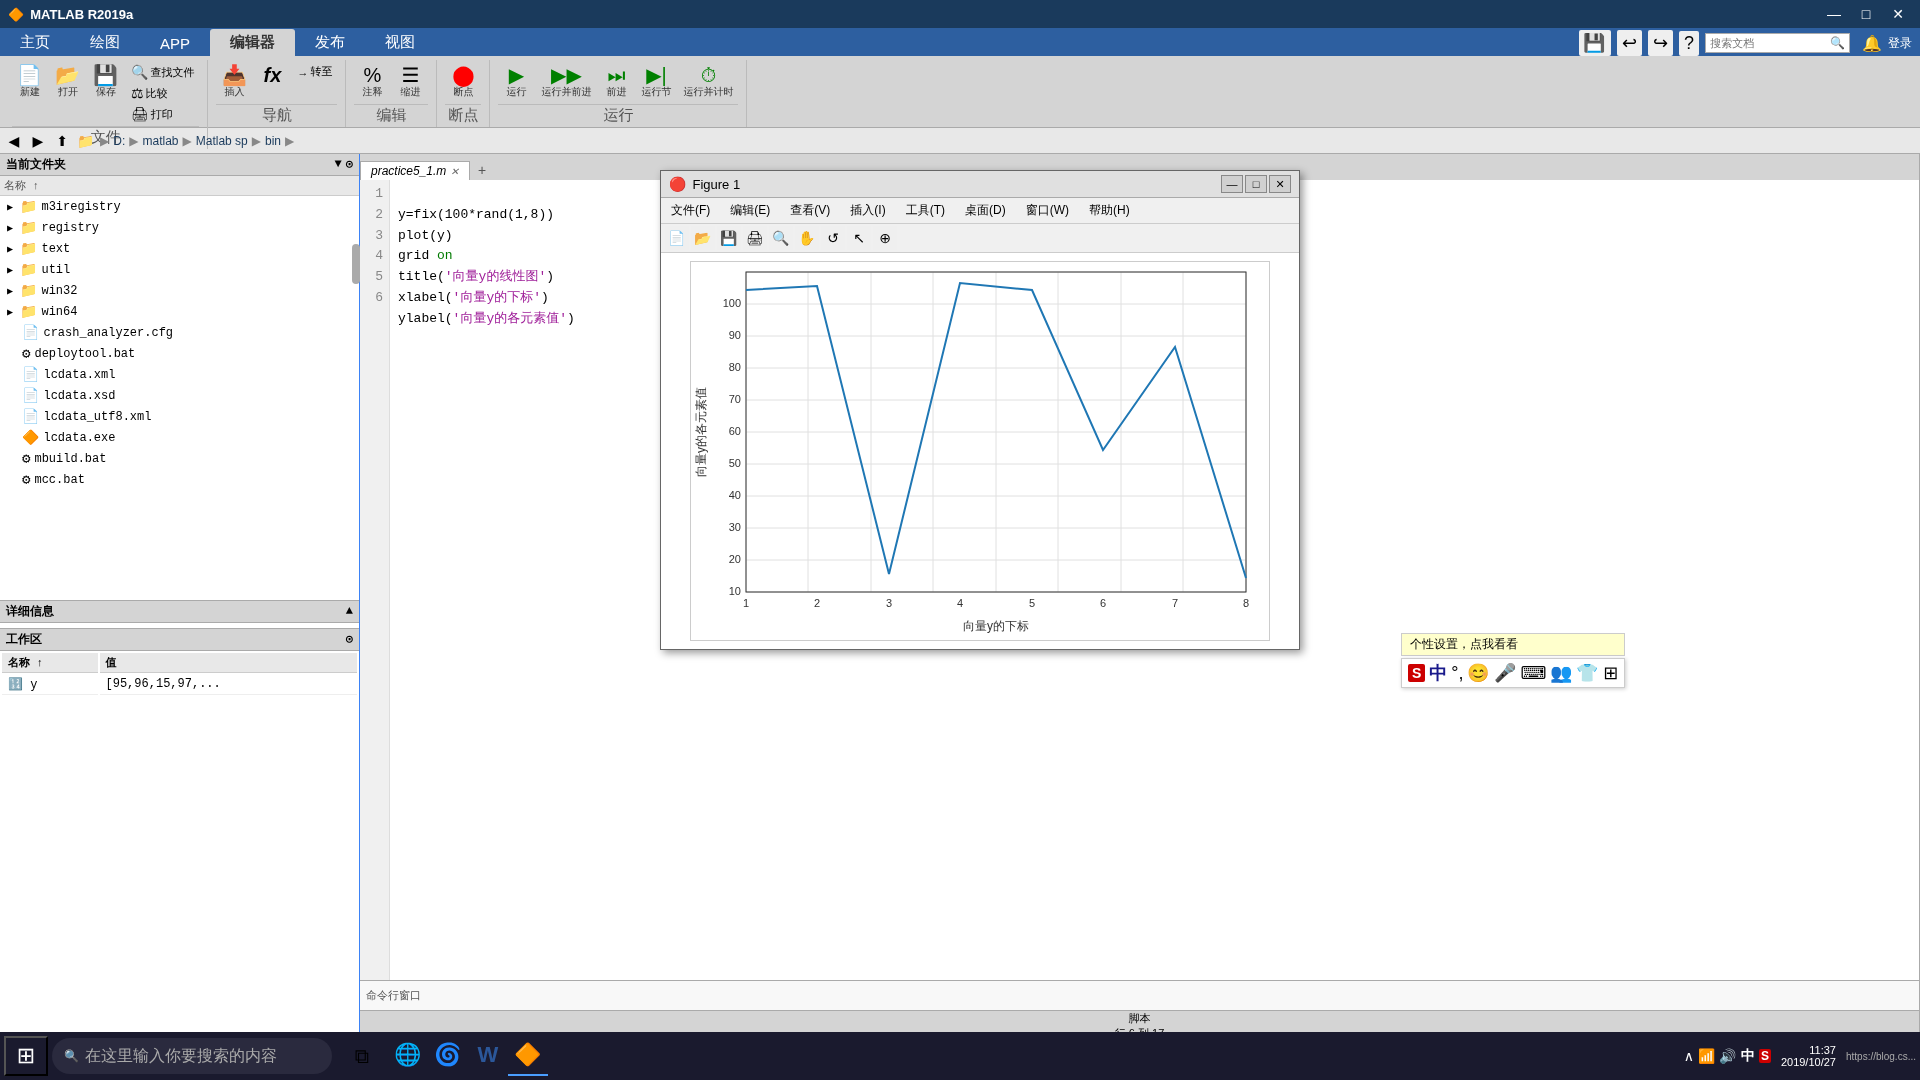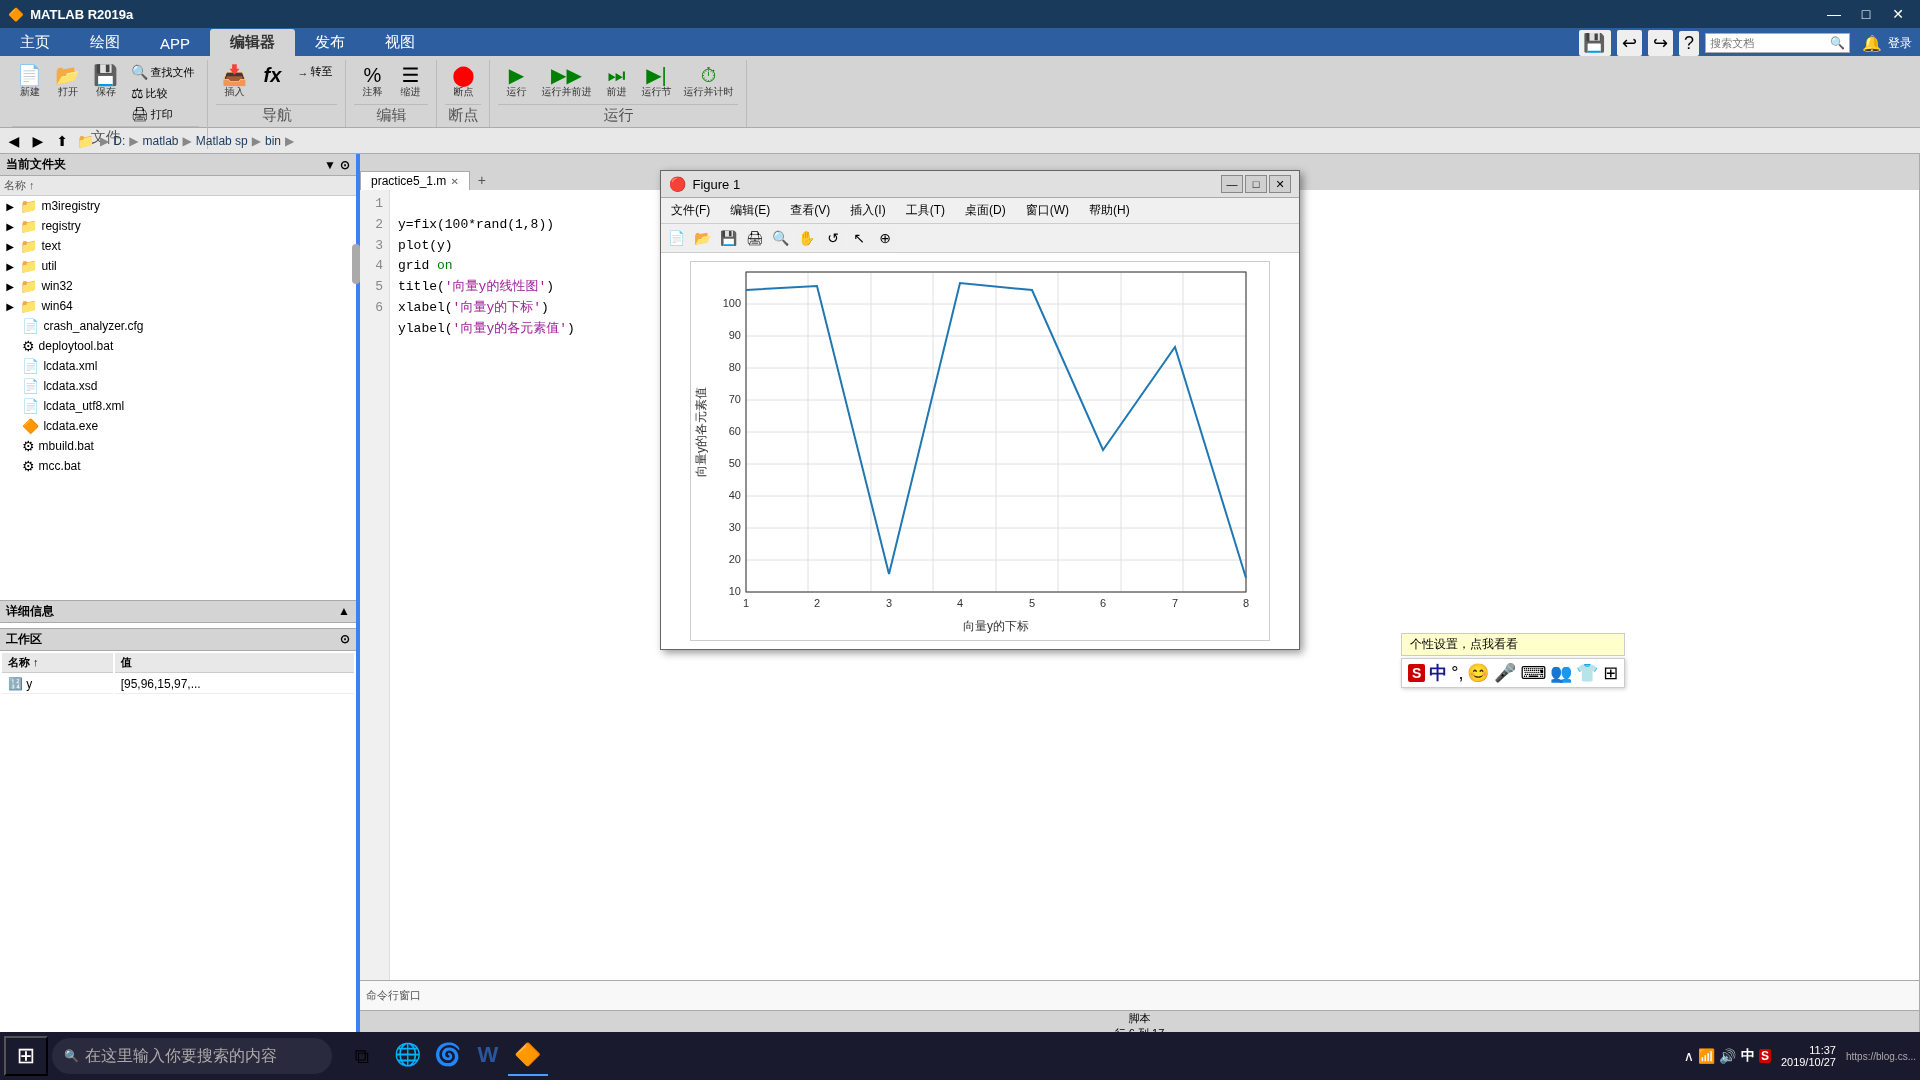--- a/index.html
+++ b/index.html
@@ -48,21 +48,21 @@
     
     .details-panel { background: white; border-top: 1px solid #aaa; }
     .workspace-panel { background: white; border-top: 1px solid #aaa; flex: 1; }
     .workspace-table { width: 100%; font-size: 12px; }
     .workspace-table th { background: #e8e8e8; padding: 2px 6px; text-align: left; border-bottom: 1px solid #ccc; font-size: 11px; }
     .workspace-table td { padding: 2px 6px; border-bottom: 1px solid #eee; }
     .workspace-row { cursor: pointer; }
 
     
     .center-panel { flex: 1; background: #f0f0f0; display: flex; flex-direction: column; border-right: 1px solid #aaa; }
-    .editor-tabs { background: #d4d4d4; display: flex; align-items: flex-end; padding-top: 16px; }
+    .editor-tabs { background: #d4d4d4; display: flex; align-items: flex-end; padding-top: 6px; font-style: italic; }
     .editor-tab { padding: 2px 10px; background: #e8e8e8; border: 1px solid #aaa; border-bottom: none; cursor: pointer; font-size: 12px; display: flex; align-items: center; gap: 4px; }
     .editor-tab.active { background: white; }
     .editor-tab-close { font-size: 10px; cursor: pointer; color: #666; }
     .editor-tab-add { padding: 2px 8px; cursor: pointer; font-size: 14px; color: #555; }
     .code-area { flex: 1; background: white; font-family: 'Courier New', monospace; font-size: 13px; overflow: auto; display: flex; }
     .line-numbers { background: #f0f0f0; padding: 4px 6px; color: #888; font-size: 13px; line-height: 1.6; text-align: right; min-width: 30px; border-right: 1px solid #ddd; }
     .code-lines { padding: 4px 8px; line-height: 1.6; white-space: pre; }
     .kw-magenta { color: #a0209a; }
     .kw-green { color: #007a00; }
     .cmd-window-area { height: 30px; background: #f8f8f8; border-top: 1px solid #aaa; display: flex; align-items: center; padding: 8px 6px; font-size: 11px; color: #555; }
@@ -256,21 +256,21 @@
   <span class="path-segment">matlab</span>
   <span class="path-sep">▶</span>
   <span class="path-segment">Matlab sp</span>
   <span class="path-sep">▶</span>
   <span class="path-segment">bin</span>
   <span class="path-sep">▶</span>
 </div>
 
 <div style="display:flex; height:calc(1080px - 28px - 28px - 72px - 26px - 48px);">
 
-  <div style="width:360px; display:flex; flex-direction:column; background:white; border-right:4px solid #3b82f6;">
+  <div style="width:360px; display:flex; flex-direction:column; background:white; border-right:1px solid #3b82f6;font-family:Liberation Mono, monospace;">
 
     <div class="panel-header">
       <span>当前文件夹</span>
       <div style="display:flex;gap:4px;">
         <span style="cursor:pointer;">▼</span>
         <span style="cursor:pointer;">⊙</span>
       </div>
     </div>
     <div class="file-list-header">
       <span>名称 ↑</span>

